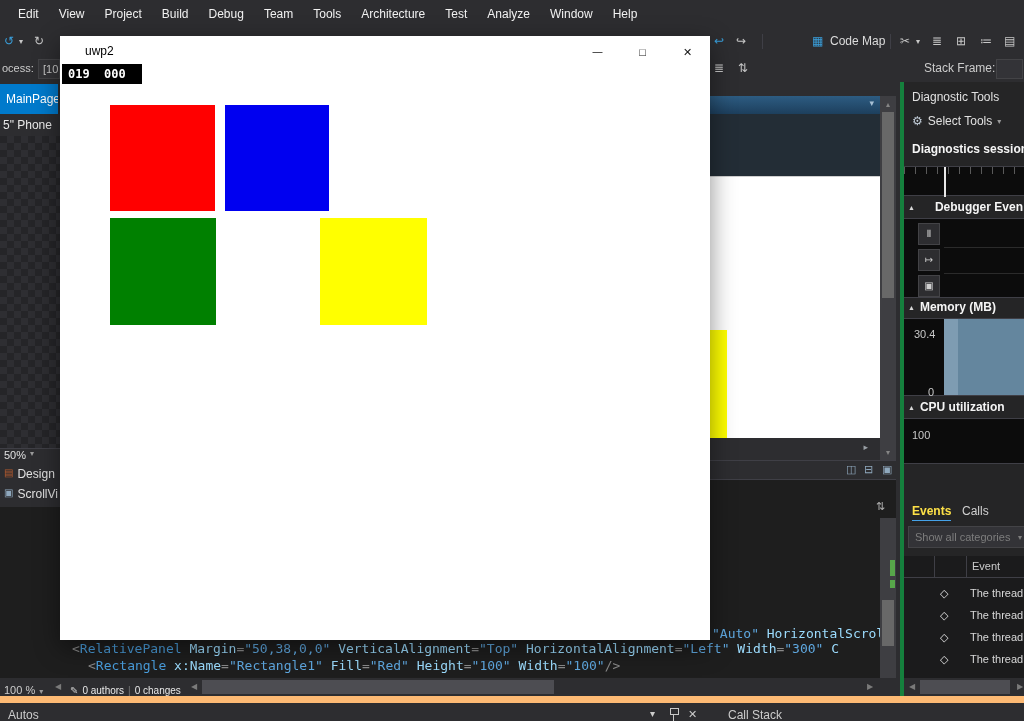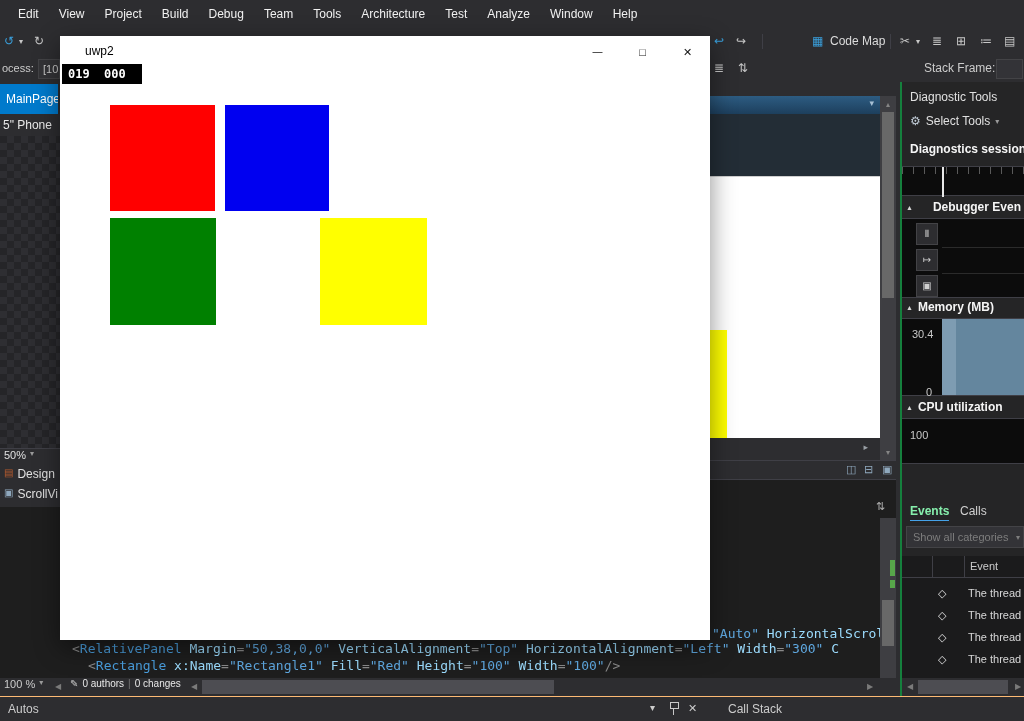--- a/index.html
+++ b/index.html
@@ -32,30 +32,30 @@
   .thumb{position:absolute;background:#686868;}
   .sb-arrow{position:absolute;color:#858585;font-size:8px;line-height:14px;text-align:center;width:16px;}
   .splitter{left:60px;top:460px;width:836px;height:20px;background:#2d2d30;border-top:1px solid #3f3f46;border-bottom:1px solid #3f3f46;box-sizing:border-box;}
   
   .editor{left:60px;top:480px;width:836px;height:198px;background:#1e1e1e;overflow:hidden;}
   .codeline{position:absolute;font-family:"DejaVu Sans Mono","Liberation Mono",monospace;font-size:13px;white-space:pre;overflow:hidden;}
   .tok-tag{color:#4a9edd;} .tok-attr{color:#9cdcfe;} .tok-val{color:#5fa8e0;} .tok-punc{color:#8a8a8a;}
   .gmark{position:absolute;background:#57a64a;width:5px;}
   
   .bscroll{left:0;top:678px;width:1024px;height:18px;background:#2d2d30;z-index:20;}
-  .bseg{position:absolute;top:0;height:18px;display:flex;align-items:flex-start;color:#cccccc;font-size:11px;gap:4px;padding:0 4px;box-sizing:border-box;white-space:nowrap;}
+  .bseg{position:absolute;top:0;height:18px;display:flex;align-items:flex-end;color:#cccccc;font-size:11px;gap:4px;padding:0 4px;box-sizing:border-box;white-space:nowrap;}
   .btrack{position:absolute;top:0;height:18px;background:#2d2d30;}
   .bthumb{position:absolute;top:2px;height:14px;background:#4d4d52;}
   .barrow{position:absolute;top:0;height:18px;line-height:18px;color:#7a7a7a;font-size:8px;text-align:center;width:12px;}
-  .bottomrow{left:0;top:696px;width:1024px;height:25px;background:#2d2d30;border-top:1px solid #fdba74;box-sizing:border-box;z-index:20;color:#cccccc;font-size:12px;}
+  .bottomrow{left:0;top:696px;width:1024px;height:25px;background:#2d2d30;border-top:7px solid #fdba74;box-sizing:border-box;z-index:20;color:#cccccc;font-size:12px;}
   .pinwrap{position:absolute;left:669px;top:5px;width:10px;height:14px;}
   .pinhead{position:absolute;left:1px;top:0;width:7px;height:5px;border:1px solid #c8c8c8;}
   .pinstem{position:absolute;left:4px;top:7px;width:1px;height:6px;background:#c8c8c8;}
   
-  .panel{left:900px;top:82px;width:124px;height:614px;background:#252526;border-left:2px solid #15803d;box-sizing:border-box;z-index:30;overflow:hidden;}
+  .panel{left:900px;top:82px;width:124px;height:614px;background:#252526;border-left:4px solid #15803d;box-sizing:border-box;z-index:30;overflow:hidden;}
   .p{position:absolute;}
   .ptitle{color:#e0e0e0;font-size:12px;white-space:nowrap;}
   .pbold{color:#f5f5f5;font-size:12px;font-weight:bold;white-space:nowrap;}
   .ptext{color:#c8c8c8;font-size:11px;white-space:nowrap;margin-top:7px;}
   .sechead{display:flex;align-items:center;gap:5px;white-space:nowrap;}
   .tri{font-size:7px;color:#d8d8d8;}
   .blacklane{background:#0c0c0c;border-top:1px solid #3f3f46;border-bottom:1px solid #3f3f46;box-sizing:border-box;}
   .lanebtn{position:absolute;width:22px;height:22px;background:#2d2d30;border:1px solid #434346;box-sizing:border-box;color:#d0d0d0;font-size:10px;line-height:20px;text-align:center;}
   .dtab{position:absolute;top:0;height:28px;line-height:28px;text-align:center;font-size:12px;}
   .evrow{position:absolute;left:0;width:124px;height:22px;color:#d8d8d8;font-size:11px;line-height:22px;white-space:nowrap;overflow:hidden;}
@@ -232,21 +232,21 @@
       <div style="position: absolute; left: 40px; top: 0px; width: 84px; height: 76px; background-color: rgb(100, 134, 158);"></div>
       <div style="position: absolute; left: 40px; top: 0px; width: 14px; height: 76px; background-color: rgb(126, 156, 178);"></div>
     </div>
     <div class="p sechead" style="left:4px;top:318px;">
       <span class="tri">▲</span>
       <span class="pbold">CPU utilization</span>
     </div>
     <div class="p blacklane" style="left:0;top:336px;width:124px;height:46px;">
       <span class="ptext" style="position:absolute;left:8px;top:3px;">100</span>
     </div>
-    <span class="p" style="left:8px;top:422px;color:#86efac;font-weight:bold;font-size:12px;border-bottom:1px solid #45a2e8;padding-bottom:2px;">Events</span>
+    <span class="p" style="left:8px;top:422px;color:#fde047;font-weight:bold;font-size:12px;border-bottom:1px solid #45a2e8;padding-bottom:2px;">Events</span>
     <span class="p" style="left:58px;top:422px;color:#d0d0d0;font-size:12px;">Calls</span>
     <div class="p" style="left:4px;top:444px;width:118px;height:22px;background:#333337;border:1px solid #434346;box-sizing:border-box;">
       <span style="position:absolute;left:6px;top:4px;color:#7d7d7d;font-size:11px;white-space:nowrap;">Show all categories</span>
       <span style="position:absolute;right:3px;top:6px;color:#7d7d7d;font-size:8px;">▾</span>
     </div>
     <div class="p" style="left:0;top:474px;width:124px;height:22px;background:#1b1b1c;border-bottom:1px solid #3f3f46;box-sizing:border-box;">
       <div style="position:absolute;left:30px;top:0;width:1px;height:22px;background:#3f3f46;"></div>
       <div style="position:absolute;left:62px;top:0;width:1px;height:22px;background:#3f3f46;"></div>
       <span style="position:absolute;left:68px;top:4px;color:#cccccc;font-size:11px;">Event</span>
     </div>

